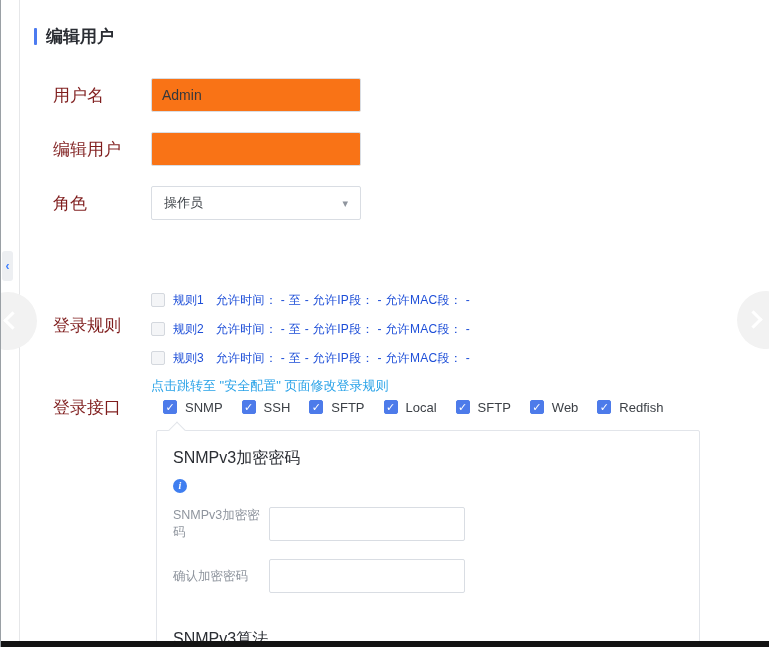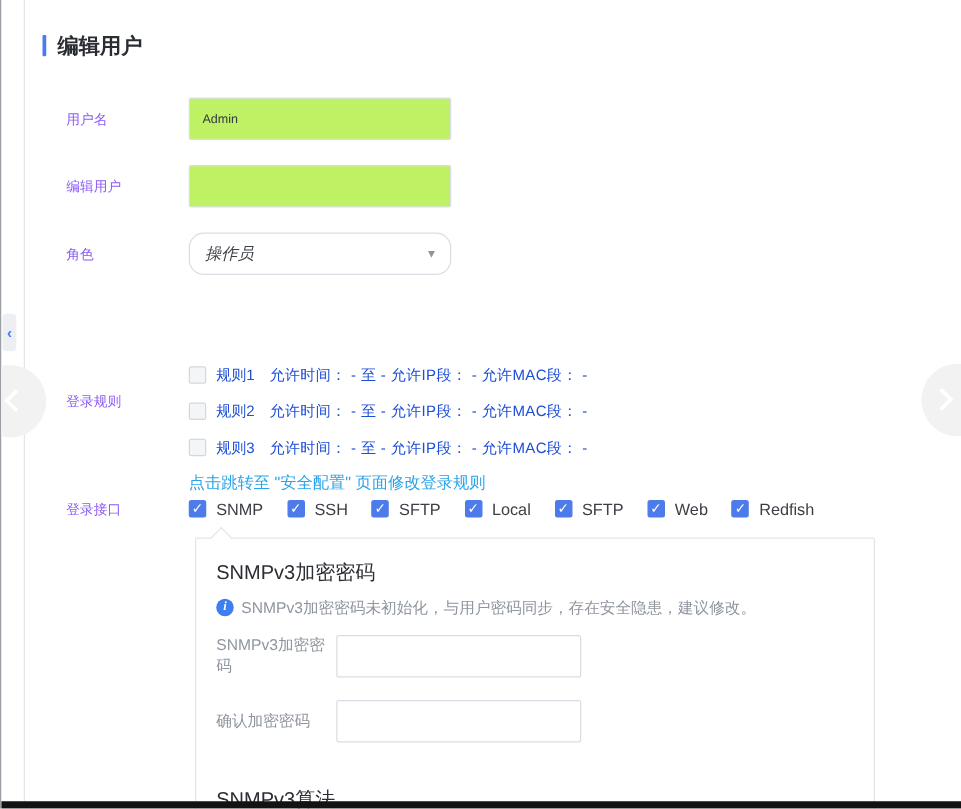--- a/index.html
+++ b/index.html
@@ -8,42 +8,42 @@
   .screen { position:relative; width:769px; height:647px; background:#fff; overflow:hidden;
             border-left:1px solid #9aa0a5; }
   .divider { position:absolute; left:18px; top:0; bottom:6px; width:1px; background:#e6e7e9; }
 
   .page-header { position:absolute; top:25px; left:33px; display:flex; align-items:center;text-align:right; }
   .accent-bar { width:3px; height:17px; background:#4c7bf0; border-radius:1px; margin-right:9px; }
   .page-title { font-size:17px; font-weight:bold; color:#2a2d33; }
 
   .form-top { position:absolute; top:78px; left:52px; }
   .frow { display:flex; align-items:center; margin-bottom:20px; }
-  .flabel { width:98px; font-size:11px; color:#8b5cf6; flex-shrink:0; }
+  .flabel { width:98px; font-size:17px; color:#7f1d1d; flex-shrink:0; }
   .finput { width:210px; height:34px; border:1px solid #d9dde3; border-radius:2px;
-            padding:14px 10px; font-size:10px; color:#35383d; background:#bef264; outline:none;
+            padding:14px 10px; font-size:14px; color:#35383d; background:#f97316; outline:none;
             font-family:inherit; }
-  .fselect { width:210px; height:34px; border:1px solid #d9dde3; border-radius:12px;
+  .fselect { width:210px; height:34px; border:1px solid #d9dde3; border-radius:2px;
              padding:0 12px; font-size:13px; color:#3c4046; background:#fff;
-             display:flex; align-items:center; justify-content:space-between; cursor:pointer;font-style:italic; }
+             display:flex; align-items:center; justify-content:space-between; cursor:pointer; }
   .caret { color:#8f959e; font-size:11px; line-height:1; }
 
   .rules-sec { position:absolute; top:290px; left:52px; display:flex; }
   .rules-label { margin-top:24px; }
   .rule-row { display:flex; align-items:center; height:20px; margin-bottom:9px;
               font-size:12px; color:#1d4ed8; cursor:pointer; }
   .cb { width:14px; height:14px; border:1px solid #d4d8de; border-radius:2px;
         background:#f4f5f7; flex-shrink:0; }
   .cb.checked { background:#4d7bea; border-color:#4d7bea; color:#fff; font-size:11px;
                 line-height:13px; text-align:center; font-weight:bold; }
   .rule-name { margin:0 12px 0 8px; }
   .rule-detail { letter-spacing:0.3px; }
   .rules-link { font-size:13px; color:#2aa3e8; margin-top:2px; cursor:pointer; }
 
-  .ifaces-sec { position:absolute; top:393px; left:52px; display:flex; align-items:center; height:28px; }
+  .ifaces-sec { position:absolute; top:393px; left:52px; display:flex; align-items:center; height:28px;gap:12px; }
   .ifaces-list { display:flex; align-items:center; }
   .iface { display:flex; align-items:center; margin-right:19px; font-size:13px;
            color:#3c4046; cursor:pointer; }
   .iface .cb { margin-right:8px; }
 
   .snmp-panel { position:absolute; top:430px; left:155px; width:544px; height:400px;
                 background:#fff; border:1px solid #e2e5ea; border-radius:2px;
                 padding:14px 16px; }
   .panel-notch { position:absolute; top:-7px; left:14px; width:12px; height:12px; background:#fff;
                  border-left:1px solid #e2e5ea; border-top:1px solid #e2e5ea; transform:rotate(45deg); }
@@ -160,21 +160,20 @@
         <span>Redfish</span>
       </label>
     </div>
   </div>
 
   <div class="snmp-panel">
     <div class="panel-notch"></div>
     <h2 class="panel-title">SNMPv3加密密码</h2>
     <div class="info-row">
       <span class="info-icon">i</span>
-      <span>SNMPv3加密密码未初始化，与用户密码同步，存在安全隐患，建议修改。</span>
     </div>
     <div class="prow">
       <label class="plabel">SNMPv3加密密码</label>
       <input class="pinput" type="password" value="" style="">
     </div>
     <div class="prow second">
       <label class="plabel">确认加密密码</label>
       <input class="pinput" type="password" value="" style="">
     </div>
     <h2 class="algo-title">SNMPv3算法</h2>

